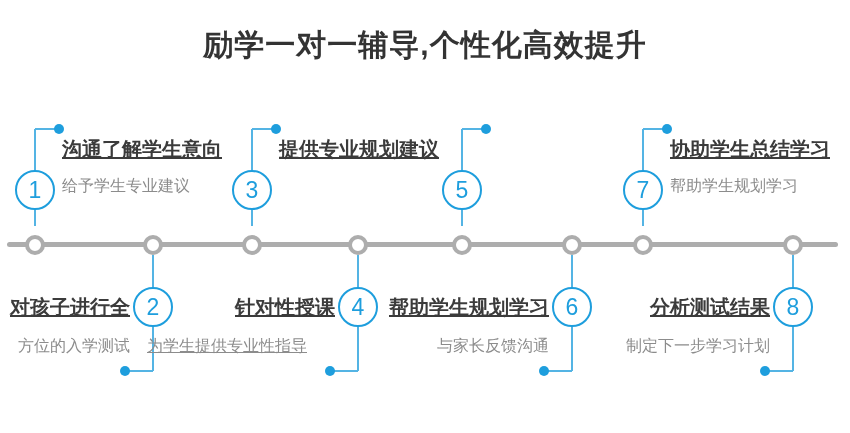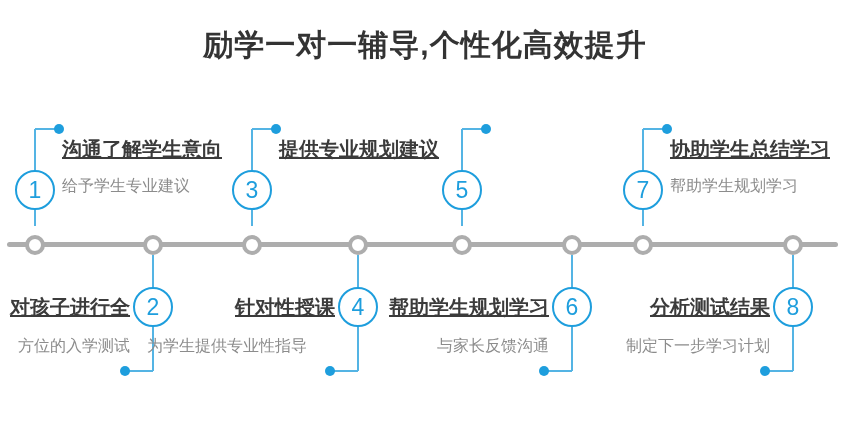--- a/index.html
+++ b/index.html
@@ -44,21 +44,21 @@
   .top .txt   {position:absolute;left:27px;top:-52px;width:230px;text-align:left;}
   
   .bottom .vup   {left:-1px;top:-52px;width:2px;height:32px;}
   .bottom .vdown {left:-1px;top:20px;width:2px;height:44px;}
   .bottom .hline {left:-28px;top:63px;width:28px;height:2px;}
   .bottom .dot   {left:-33px;top:59px;}
   .bottom .txt   {position:absolute;right:23px;top:-11px;width:260px;text-align:right;}
   .step-title{font-size:20px;line-height:22px;font-weight:600;color:#3b3b3b;white-space:nowrap;text-decoration:underline;}
   .step-sub{font-size:16px;line-height:18px;color:#8c8c8c;white-space:nowrap;margin-top:17px;}
   .bottom .step-sub{margin-top:19px;}
-  .s4 .step-sub{padding-right:28px;}
+  .s4 .step-sub{padding-right:28px;text-decoration:underline;}
 </style>
 </head>
 <body>
 
 <div id="canvas">
 
   <div class="page-title">励学一对一辅导,个性化高效提升</div>
 
   <div class="tl-bar"></div>
   <div class="tl-node n1"></div>

